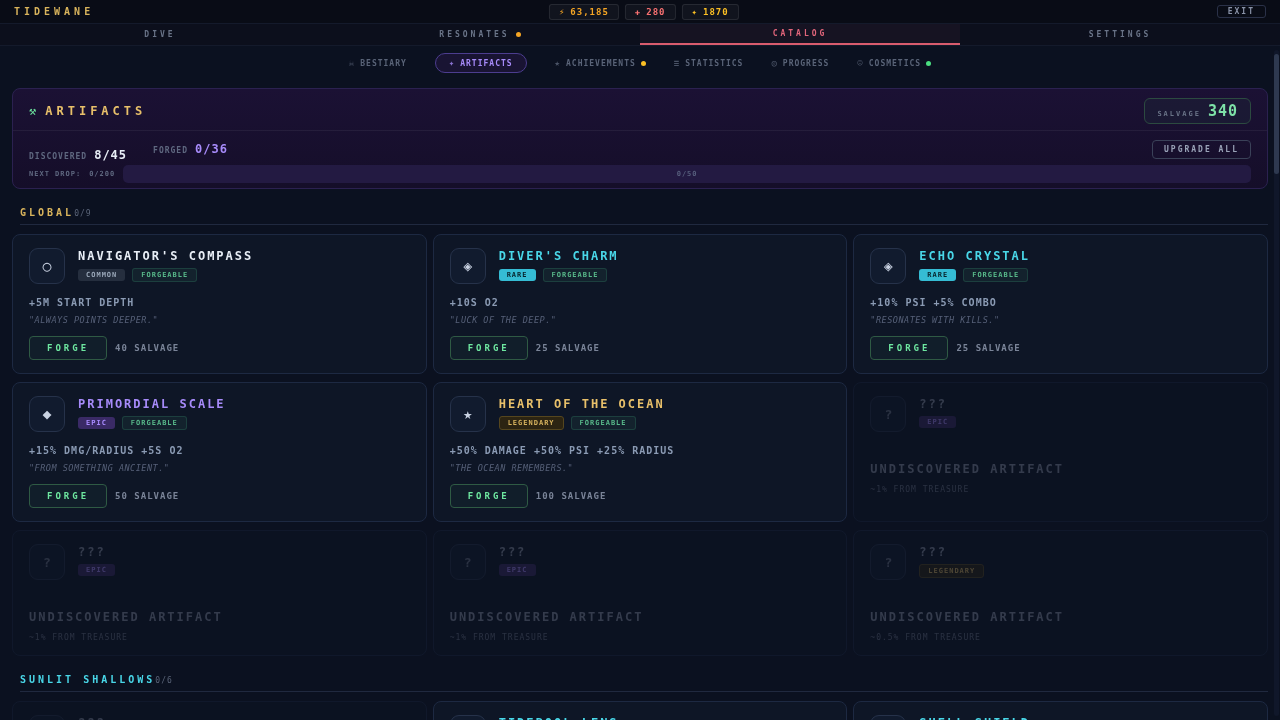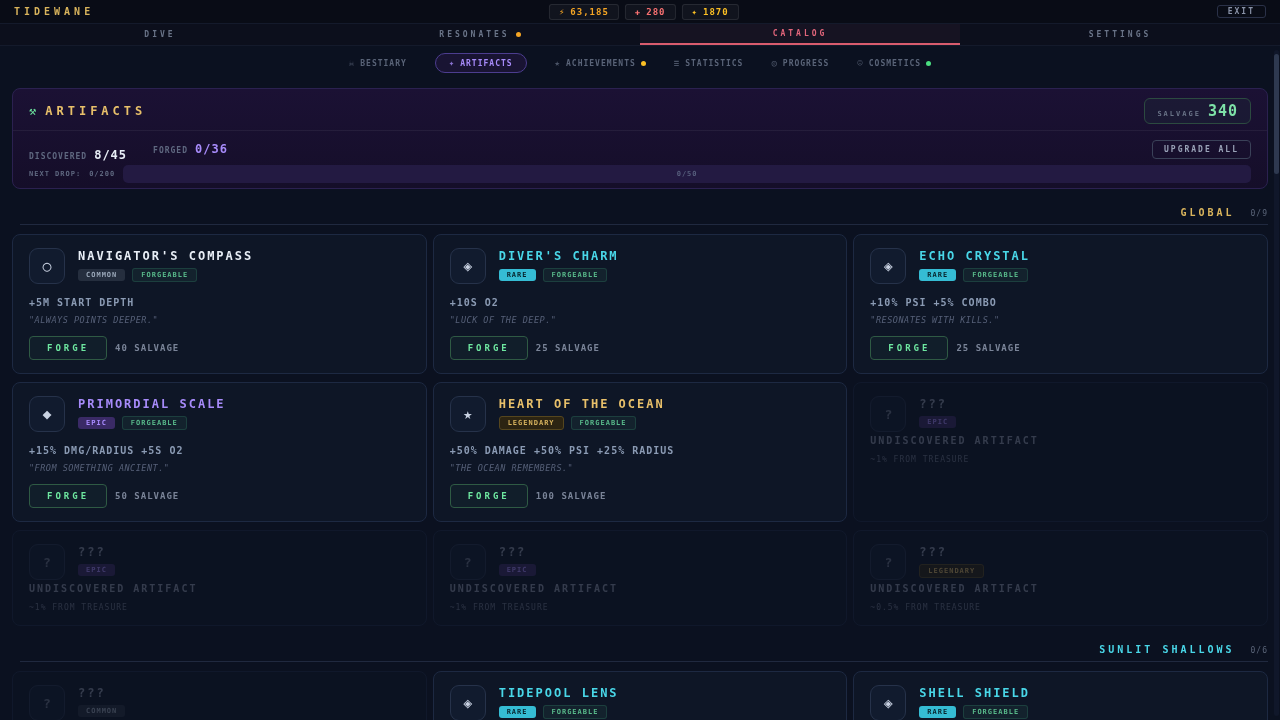--- a/index.html
+++ b/index.html
@@ -56,22 +56,22 @@
   .v-white{color:#e8eef6;margin-top:12px;}.v-purple{color:#a78bfa;}
   .upgrade-all-btn{margin-left:auto;font-size:8px;font-weight:bold;letter-spacing:2px;color:#9aa3b8;
     border:1px solid #3a4158;border-radius:4px;padding:4px 11px;background:transparent;cursor:pointer;
     font-family:inherit;text-align:right;}
   .panel-progress{display:flex;align-items:center;gap:8px;margin-top:9px;height:12px;}
   .drop-label{font-size:7px;letter-spacing:1px;color:#5f6880;font-weight:bold;white-space:nowrap;}
   .drop-track{flex:1;height:18px;border-radius:5px;background:#231a42;position:relative;}
   .drop-track-text{position:absolute;left:50%;top:50%;transform:translate(-50%,-50%);
     font-size:7px;letter-spacing:1px;color:#575f7d;font-weight:bold;}
   
-  .section-header{display:flex;align-items:flex-end;justify-content:flex-end;
-    border-bottom:1px solid #20293f;padding-bottom:6px;margin:18px 0 9px 8px;margin-left:8px;gap:16px;}
+  .section-header{display:flex;align-items:flex-end;justify-content:flex-start;
+    border-bottom:1px solid #20293f;padding-bottom:6px;margin:18px 0 9px 8px;margin-left:8px;}
   .section-title{font-size:10px;font-weight:bold;letter-spacing:3px;}
   .section-count{font-size:8px;color:#5a6478;letter-spacing:1px;}
   .card-grid{display:grid;grid-template-columns:repeat(3,1fr);gap:8px 6px;margin-bottom:6px;}
   .card{background:#0e1626;border:1px solid #1d2942;border-radius:8px;padding:13px 16px;}
   .card.undiscovered{opacity:.32;}
   .card-top{display:flex;gap:13px;align-items:flex-start;}
   .icon-box{width:36px;height:36px;border-radius:9px;border:1px solid #26324a;background:#111b2e;
     display:flex;align-items:center;justify-content:center;flex:none;
     font-size:15px;color:#c9d2e2;}
   .card.undiscovered .icon-box{color:#6a7488;font-size:13px;font-weight:bold;}
@@ -85,21 +85,21 @@
   .r-epic{background:#3a2a66;color:#a98bff;}
   .r-legendary{background:#2c2412;color:#d6b25e;border:1px solid #55461e;}
   .badge-forgeable{background:rgba(80,200,140,.07);color:#58b98a;border:1px solid rgba(80,200,140,.18);}
   .card-effect{margin-top:13px;font-size:10px;letter-spacing:1px;color:#8b9bb4;font-weight:bold;}
   .card-quote{margin-top:7px;font-size:8.5px;font-style:italic;letter-spacing:.5px;color:#566078;}
   .forge-row{margin-top:11px;display:flex;align-items:center;gap:8px;}
   .forge-btn{font-size:9px;font-weight:bold;letter-spacing:3px;color:#6ee7a0;
     border:1px solid #2f5a44;border-radius:4px;padding:6px 17px;
     background:rgba(110,231,160,0.04);cursor:pointer;font-family:inherit;}
   .forge-cost{font-size:9px;letter-spacing:1px;color:#7a8498;font-weight:bold;}
-  .undisc-label{margin-top:3px;font-size:10px;letter-spacing:2px;color:#8a93a8;font-weight:bold;}
+  .undisc-label{margin-top:30px;font-size:12px;letter-spacing:2px;color:#8a93a8;font-weight:bold;}
   .undisc-hint{margin-top:9px;font-size:8px;letter-spacing:1px;color:#6a7488;}
   
   .scrollbar{position:absolute;right:1px;top:50px;width:5px;height:666px;border-radius:3px;
     background:#10172a;}
   .scroll-thumb{position:absolute;top:4px;left:0;width:5px;height:120px;border-radius:3px;
     background:#2e3950;cursor:grab;}
 </style>
 </head>
 <body>
 

